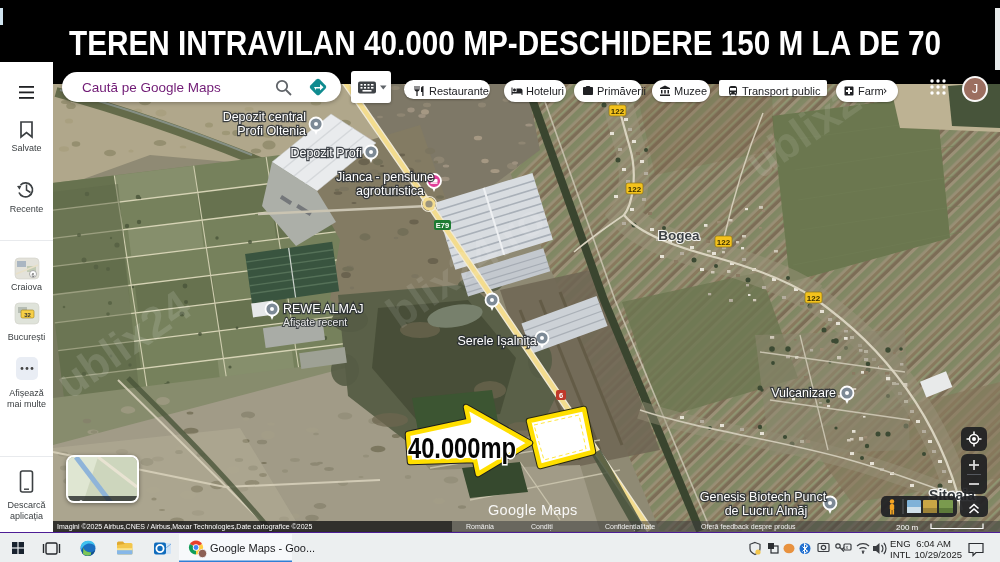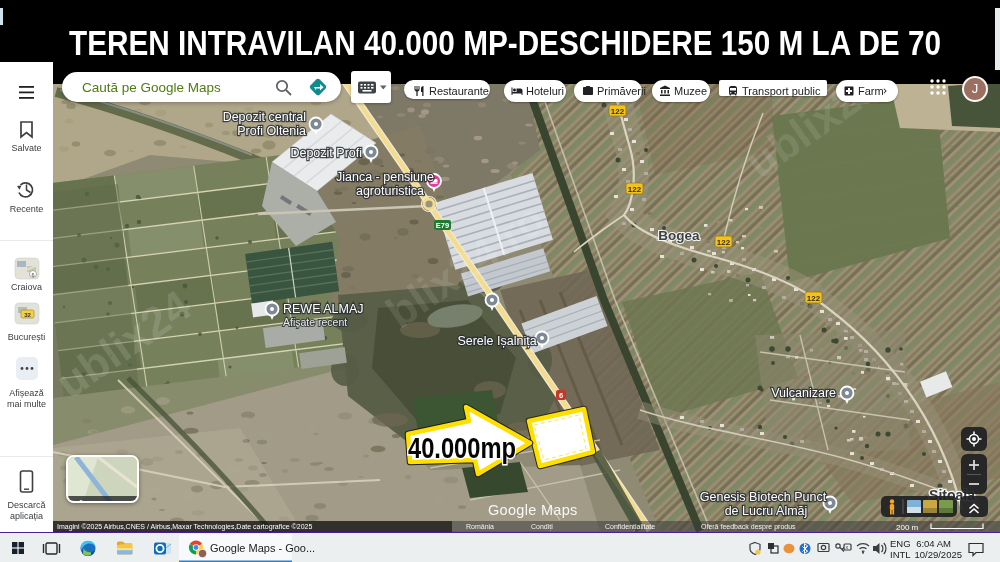--- a/index.html
+++ b/index.html
@@ -944,21 +944,21 @@
   <rect x="20.5" y="409" width="12" height="21" rx="2" fill="none" stroke="#3c4043" stroke-width="1.6"></rect>
   <rect x="24" y="426.5" width="5" height="1.4" fill="#3c4043"></rect>
 
   <text x="26.5" y="446" text-anchor="middle" font-size="9" fill="#3c4043">Descarcă</text>
   <text x="26.5" y="457" text-anchor="middle" font-size="9" fill="#3c4043">aplicația</text>
 </svg>
 </div>
 
 <div class="abs" style="left:62px;top:72px;width:279px;height:30px;background:#fff;border-radius:16px;box-shadow:0 1px 4px rgba(0,0,0,0.3);">
 
-  <span class="abs" style="left:20px;top:8px;font-size:13.5px;color:#4d7c0f;">Caută pe Google Maps</span>
+  <span class="abs" style="left:20px;top:8px;font-size:13.5px;color:#701a75;">Caută pe Google Maps</span>
   <svg class="abs" style="left:0;top:0" width="279" height="30">
 
     <g fill="none" stroke="#5f6368" stroke-width="1.8">
           <circle cx="220" cy="14" r="5.2"></circle>
           <line x1="224" y1="18" x2="229" y2="23"></line>
         </g>
 
     <g transform="rotate(45 256 15)">
           <rect x="249.5" y="8.5" width="13" height="13" rx="2.5" fill="#0f8b8f"></rect>
         </g>

